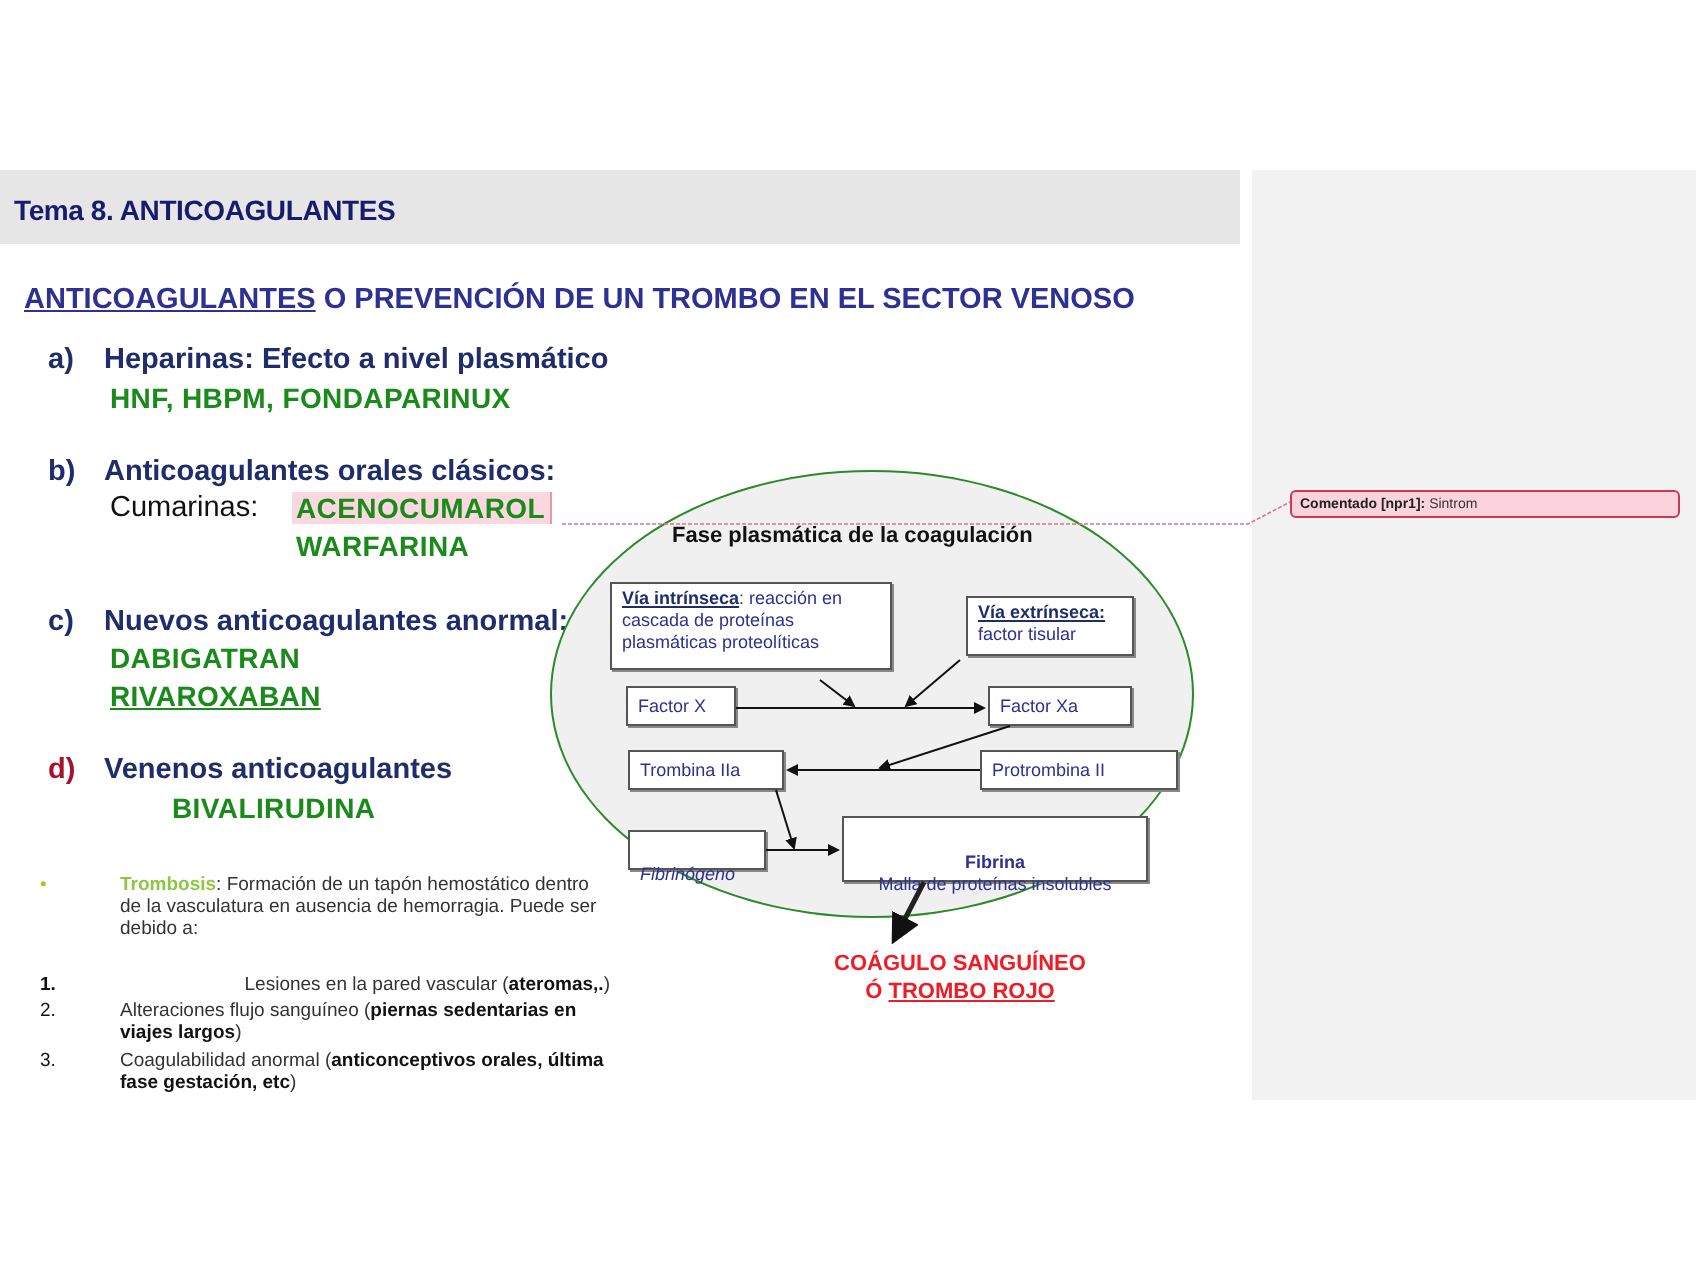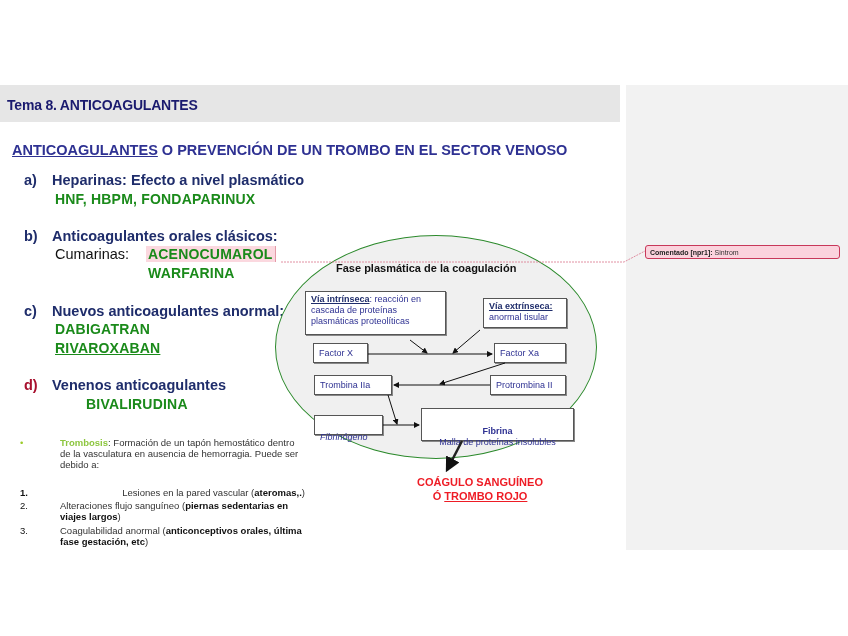--- a/index.html
+++ b/index.html
@@ -82,33 +82,33 @@
 <div class="abs num" style="left:20px;top:525px;">3.</div>
 <div class="abs small" style="left:60px;top:525px;width:245px;"><span>Coagulabilidad anormal (</span><b>anticonceptivos orales, última fase gestación, etc</b><span>)</span></div>
 
 <div class="ellipse"></div>
 <div class="abs diagram-title">Fase plasmática de la coagulación</div>
 
 <div class="box" style="left:305px;top:291px;width:141px;height:44px;white-space:normal;">
   <div class="inner"><b><u>Vía intrínseca</u></b><span>: reacción en cascada de proteínas plasmáticas proteolíticas</span></div>
 </div>
 <div class="box" style="left:483px;top:298px;width:84px;height:30px;">
-  <div class="inner"><b><u>Vía extrínseca:</u></b><br><span>anormal tisular</span></div>
+  <div class="inner"><b><u>Vía extrínseca:</u></b><br><span>factor tisular</span></div>
 </div>
 
 <div class="box" style="left:313px;top:343px;width:55px;height:20px;">
   <div class="inner" style="padding-top:4px;">Factor X</div>
 </div>
 <div class="box" style="left:494px;top:343px;width:72px;height:20px;">
   <div class="inner" style="padding-top:4px;">Factor Xa</div>
 </div>
 <div class="box" style="left:314px;top:375px;width:78px;height:20px;">
   <div class="inner" style="padding-top:4px;">Trombina IIa</div>
 </div>
-<div class="box" style="left:490px;top:375px;width:76px;height:20px;">
+<div class="box" style="left:490px;top:375px;width:99px;height:20px;">
   <div class="inner" style="padding-top:4px;">Protrombina II</div>
 </div>
 <div class="box" style="left:314px;top:415px;width:69px;height:20px;">
   <div class="inner" style="padding-top:16px;font-style:italic;">Fibrinógeno</div>
 </div>
 <div class="box" style="left:421px;top:408px;width:153px;height:33px;text-align:center;">
   <div class="inner" style="padding-top:17px;"><b>Fibrina</b><br><span>Malla de proteínas insolubles</span></div>
 </div>
 
 <svg class="overlay" width="848" height="636">

